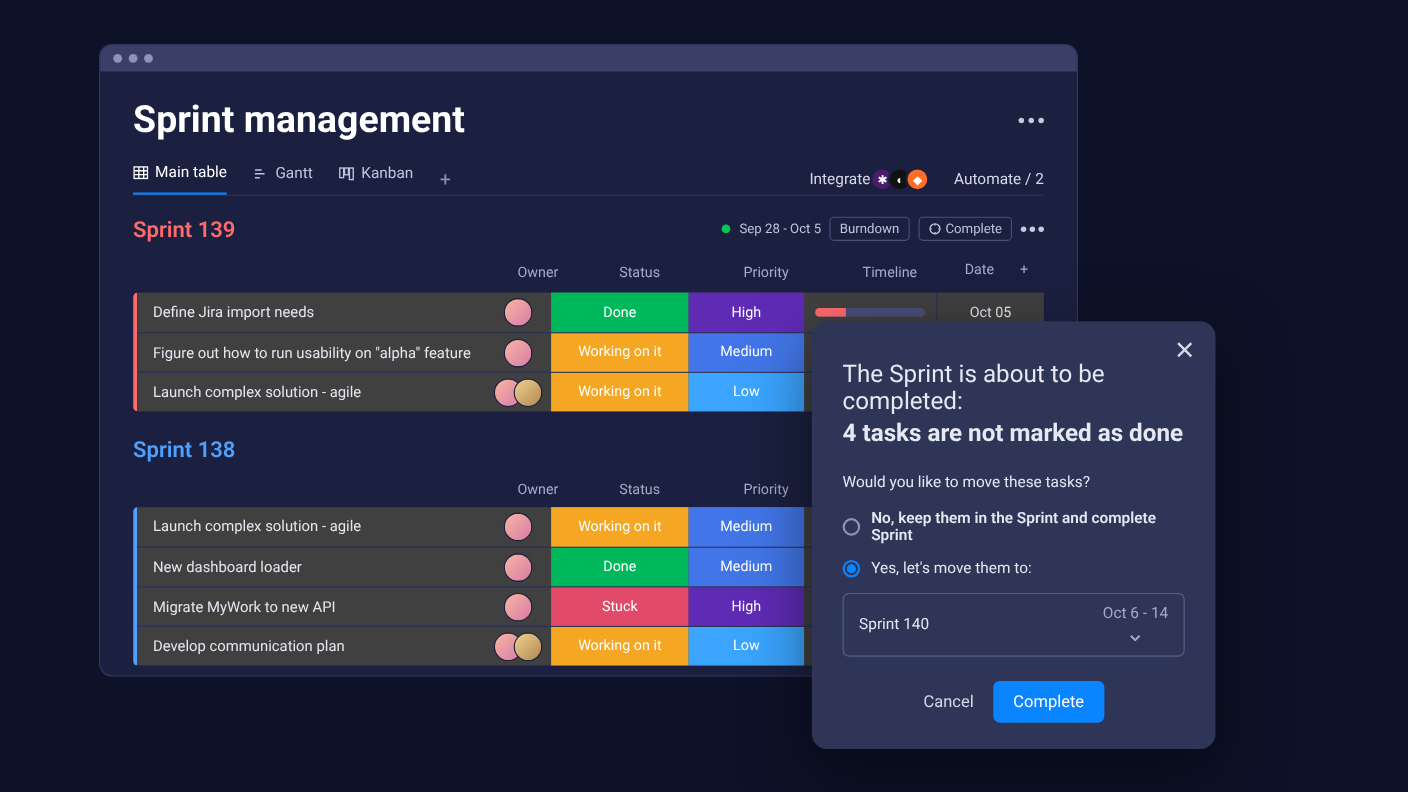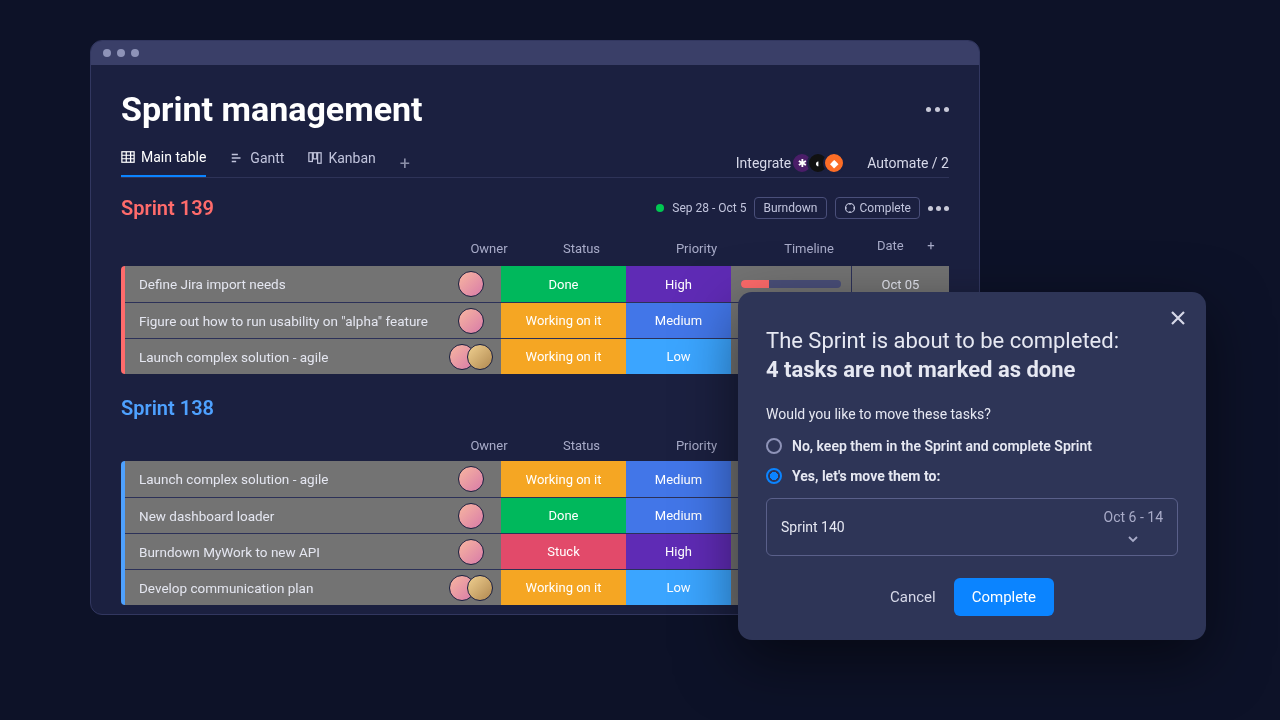--- a/index.html
+++ b/index.html
@@ -33,47 +33,47 @@
 .sprint-actions { display: flex; align-items: center; gap: 8px; font-size: 12px; color: #c1c4dc; }
 .pill { border: 1px solid #4a4f7a; border-radius: 4px; padding: 3px 8px; display: flex; align-items: center; gap: 4px; cursor: pointer; }
 .gdot { width: 8px; height: 8px; border-radius: 50%; background: #00c851; }
 .cols { display: grid; grid-template-columns: 320px 60px 125px 105px 120px auto; align-items: center; color: #a8abc8; font-size: 13px; padding: 6px 0 8px 18px; gap: 0; }
 .cols > div { text-align: center; }
 .cols > div:first-child { text-align: left; }
 .addcol { width: 20px; height: 20px; color: #a8abc8; cursor: pointer; text-align: center; }
 .rows { border-left: 4px solid; border-radius: 4px 0 0 4px; }
 .rows.r139 { border-color: #ff6b6b; }
 .rows.r138 { border-color: #4ea1ff; }
-.row { display: grid; grid-template-columns: 316px 60px 125px 105px 120px auto; align-items: center; height: 36px; border-top: 1px solid #2c3158; font-size: 13.5px; color: #e4e6f0; background: #737373; }
+.row { display: grid; grid-template-columns: 316px 60px 125px 105px 120px auto; align-items: center; height: 36px; border-top: 1px solid #2c3158; font-size: 13.5px; color: #e4e6f0; background: #404040; }
 .row:first-child { border-top: none; }
 .task { padding-left: 14px; white-space: nowrap; overflow: hidden; text-overflow: ellipsis; }
 .owner { display: flex; justify-content: center; align-items: center; }
 .av { width: 26px; height: 26px; border-radius: 50%; background: linear-gradient(135deg,#f8b6a0,#d87ba8); border: 1.5px solid #1b2040; }
 .av2 { margin-left: -8px; background: linear-gradient(135deg,#f0d090,#b08850); }
 .status { text-align: center; color: #fff; font-size: 13px; height: 100%; display: flex; align-items: center; justify-content: center; }
 .st-done { background: #00b85c; }
 .st-work { background: #f5a623; }
 .st-stuck { background: #e24a6a; }
 .priority { text-align: center; color: #fff; font-size: 13px; height: 100%; display: flex; align-items: center; justify-content: center; }
 .pr-high { background: #5f2bb5; }
 .pr-med { background: #4276e8; }
 .pr-low { background: #3ba5ff; }
 .timeline { padding: 0 10px; }
 .tl-bar { height: 8px; background: #4a4f7a; border-radius: 4px; position: relative; overflow: hidden; }
 .tl-fill { position: absolute; left: 0; top: 0; height: 100%; background: #ff6b6b; width: 28%; }
 .date { text-align: center; font-size: 13px; border-left: 1px solid #2c3158; height: 100%; display: flex; align-items: center; justify-content: center; }
 .s138block { margin-top: 22px; }
 
-.dialog { position: absolute; left: 738px; top: 292px; width: 468px; background: #2e3557; border-radius: 14px; padding: 26px 28px 24px 28px; color: #e6e8f2; box-shadow: 0 20px 60px rgba(0,0,0,0.5); }
+.dialog { position: absolute; left: 738px; top: 292px; width: 367px; background: #2e3557; border-radius: 14px; padding: 26px 28px 24px 28px; color: #e6e8f2; box-shadow: 0 20px 60px rgba(0,0,0,0.5); }
 .dclose { position: absolute; right: 18px; top: 16px; color: #d6d8e8; cursor: pointer; font-size: 22px; }
 .dtitle1 { font-size: 22px; font-weight: 400; margin-bottom: 4px; margin-top: 10px; }
 .dtitle2 { font-size: 22px; font-weight: 700; margin-bottom: 20px; }
 .dq { font-size: 14px; margin-bottom: 16px; margin-top: 24px; }
 .dopt { display: flex; align-items: center; gap: 10px; font-size: 14px; margin-bottom: 14px; cursor: pointer; }
-.dopt.sel { font-weight: 700; }
+.dopt.sel { font-weight: 400; }
 .radio { width: 16px; height: 16px; border-radius: 50%; border: 2px solid #8e93b8; flex-shrink: 0; }
 .radio.on { border-color: #0b84ff; background: radial-gradient(circle,#0b84ff 45%, transparent 50%); }
 .dselect { border: 1px solid #5a608a; border-radius: 6px; padding: 10px 14px; display: flex; justify-content: space-between; align-items: center; font-size: 14px; margin-bottom: 22px; cursor: pointer; }
 .dselect .rd { color: #a8abc8; display: flex; align-items: center; gap: 8px; flex-direction: column; }
 .dbtns { display: flex; justify-content: center; gap: 18px; align-items: center; }
 .dcancel { color: #d6d8e8; font-size: 15px; cursor: pointer; }
 .dcomplete { background: #0b84ff; color: #fff; border-radius: 6px; padding: 10px 18px; font-size: 15px; cursor: pointer; border: none; }
 svg { display: block; }
 </style>
 </head>
@@ -249,21 +249,21 @@
           <div class="row" style="grid-template-columns:316px 60px 125px 105px auto">
        <div class="task">New dashboard loader</div>
        <div class="owner">
               <div class="av"></div>
             </div>
        <div class="status st-done">Done</div>
        <div class="priority pr-med">Medium</div>
        <div></div>
      </div>
           <div class="row" style="grid-template-columns:316px 60px 125px 105px auto">
-       <div class="task">Burndown MyWork to new API</div>
+       <div class="task">Migrate MyWork to new API</div>
        <div class="owner">
               <div class="av"></div>
             </div>
        <div class="status st-stuck">Stuck</div>
        <div class="priority pr-high">High</div>
        <div></div>
      </div>
           <div class="row" style="grid-template-columns:316px 60px 125px 105px auto">
        <div class="task">Develop communication plan</div>
        <div class="owner">

